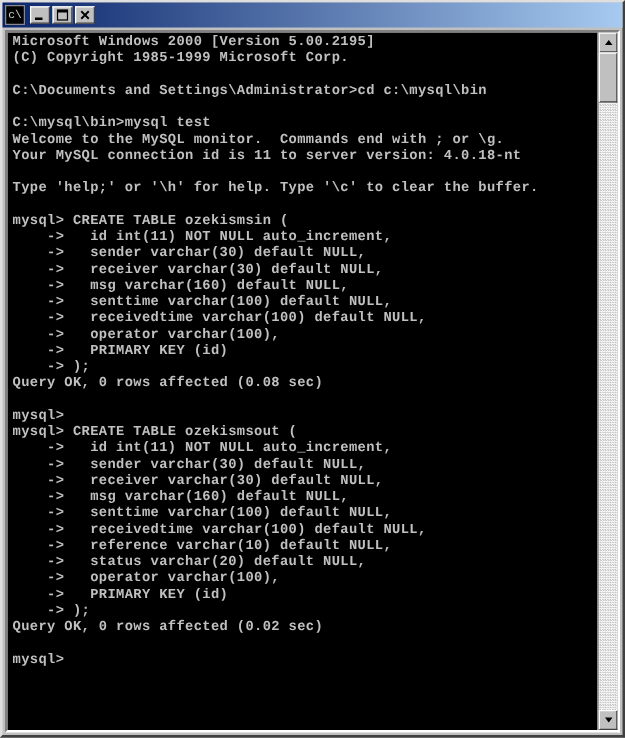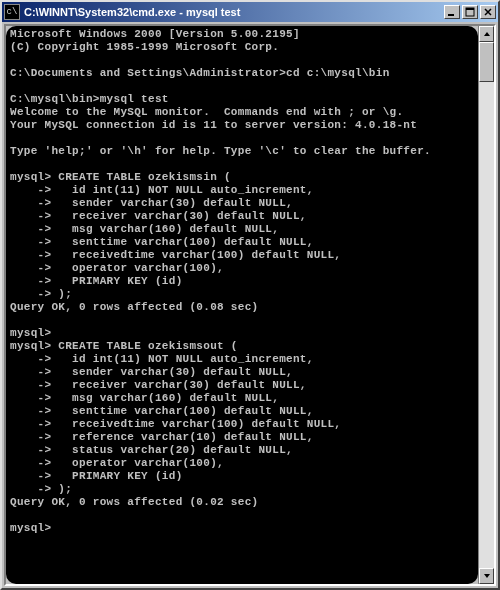--- a/index.html
+++ b/index.html
@@ -89,21 +89,20 @@
     background: #000;
     color: #c0c0c0;
     font-family: "Courier New", monospace;
     font-size: 11px;
     line-height: 13px;
     padding: 2px 4px;
     white-space: pre;
     overflow: hidden;
     font-weight: bold;
     letter-spacing: 0.3px;
-    border-radius: 10px;
   }
   .scrollbar {
     width: 16px;
     background: #c0c0c0;
     display: flex;
     flex-direction: column;
     border-left: 1px solid #808080;
   }
   .scroll-btn {
     height: 16px;
@@ -137,21 +136,20 @@
     border-right-color: #404040;
     border-bottom-color: #404040;
   }
 </style>
 </head>
 <body>
 
 <div class="window">
   <div class="titlebar">
     <div class="titlebar-icon">c\</div>
-    <div class="titlebar-text">C:\WINNT\System32\cmd.exe - mysql test</div>
     <div class="titlebar-buttons">
       <div class="titlebar-btn">
         <svg viewBox="0 0 10 10">
             <rect x="1" y="7" width="6" height="2" fill="#000"></rect>
           </svg>
       </div>
       <div class="titlebar-btn">
         <svg viewBox="0 0 10 10">
             <rect x="1" y="1" width="8" height="8" fill="none" stroke="#000" stroke-width="1"></rect>
             <rect x="1" y="1" width="8" height="2" fill="#000"></rect>

